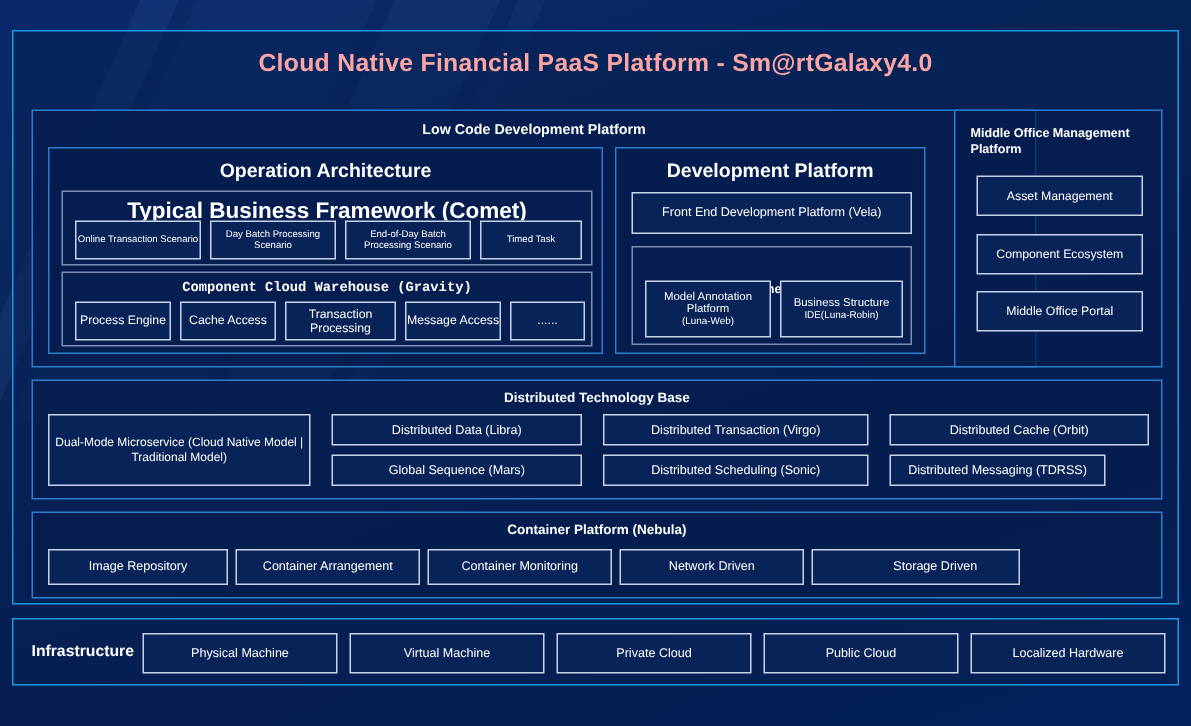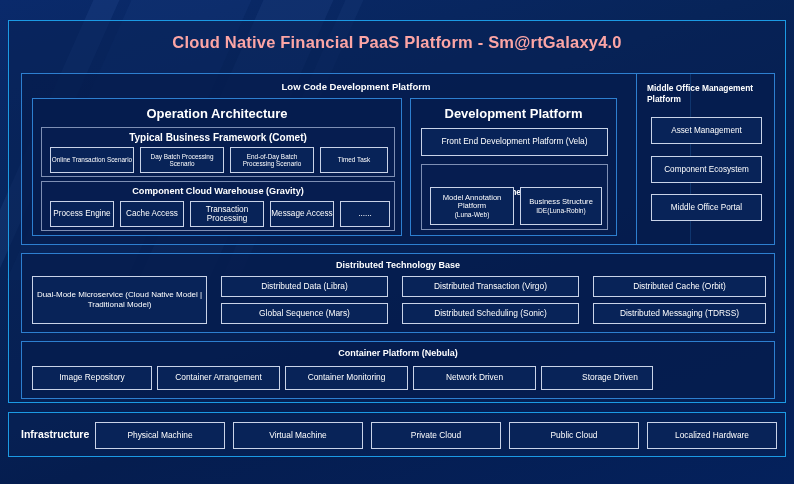--- a/index.html
+++ b/index.html
@@ -93,23 +93,23 @@
   }
 
   
   #lowcode-panel { left: 12px; top: 52px; width: 670px; height: 172px; }
   #lowcode-title { top: 7px; font-size: 9.5px; }
 
   #ops-panel { left: 10px; top: 24px; width: 370px; height: 138px; }
   #ops-title  { top: 7px; font-size: 13px; }
 
   #comet-sub { left: 8px; top: 28px; width: 354px; height: 50px; }
-  #comet-title { top: 4px; font-size: 10px; font-weight: bold; }
+  #comet-title { top: 4px; font-size: 15px; font-weight: bold; }
   #gravity-sub { left: 8px; top: 82px; width: 354px; height: 50px; }
-  #gravity-title { top: 4px; font-size: 9.2px; font-weight: bold; }
+  #gravity-title { top: 4px; font-size: 9.2px; font-weight: bold; font-family: Liberation Mono, monospace; }
 
   .comet-chip   { top: 19px; height: 26px; font-size: 6.4px; }
   .gravity-chip { top: 19px; height: 26px; font-size: 8.2px; }
 
   #dev-panel { left: 388px; top: 24px; width: 207px; height: 138px; }
   #dev-title { top: 7px; font-size: 13px; }
   #vela-chip { left: 10px; top: 29px; width: 187px; height: 28px; font-size: 8.4px; }
   #luna-sub  { left: 10px; top: 65px; width: 187px; height: 66px; }
   #luna-title { top: 22px; font-size: 8.4px; font-weight: bold; }
   #luna-web-chip   { left: 8px;  top: 22px; width: 84px; height: 38px; font-size: 7.6px; }
@@ -227,30 +227,30 @@
     <div class="hdr" id="dtb-title">Distributed Technology Base</div>
 
     <div class="chip" id="dtb-big-chip">Dual-Mode Microservice (Cloud Native Model | Traditional Model)</div>
 
     <div class="chip dtb-chip dtb-r1" style="left:199px;width:167px;">Distributed Data (Libra)</div>
     <div class="chip dtb-chip dtb-r1" style="left:380px;width:177px;">Distributed Transaction (Virgo)</div>
     <div class="chip dtb-chip dtb-r1" style="left:571px;width:173px;">Distributed Cache (Orbit)</div>
 
     <div class="chip dtb-chip dtb-r2" style="left:199px;width:167px;">Global Sequence (Mars)</div>
     <div class="chip dtb-chip dtb-r2" style="left:380px;width:177px;">Distributed Scheduling (Sonic)</div>
-    <div class="chip dtb-chip dtb-r2" style="left:571px;width:173px;">Distributed Messaging (TDRSS)</div>
+    <div class="chip dtb-chip dtb-r2" style="left:571px;width:144px;">Distributed Messaging (TDRSS)</div>
   </div>
 
   <div class="panel" id="cp-panel">
     <div class="hdr" id="cp-title">Container Platform (Nebula)</div>
     <div class="chip cp-chip" style="left:10px;width:120px;">Image Repository</div>
     <div class="chip cp-chip" style="left:135px;width:123px;">Container Arrangement</div>
     <div class="chip cp-chip" style="left:263px;width:123px;">Container Monitoring</div>
     <div class="chip cp-chip" style="left:391px;width:123px;">Network Driven</div>
-    <div class="chip cp-chip" style="left:519px;width:112px;padding-left:26px;">Storage Driven</div>
+    <div class="chip cp-chip" style="left:519px;width:139px;padding-left:26px;">Storage Driven</div>
   </div>
 </div>
 
 <div class="frame" id="infra-frame">
   <div id="infra-label">Infrastructure</div>
   <div class="chip infra-chip" style="left:86px;width:130px;">Physical Machine</div>
   <div class="chip infra-chip" style="left:224px;width:130px;">Virtual Machine</div>
   <div class="chip infra-chip" style="left:362px;width:130px;">Private Cloud</div>
   <div class="chip infra-chip" style="left:500px;width:130px;">Public Cloud</div>
   <div class="chip infra-chip" style="left:638px;width:130px;">Localized Hardware</div>

